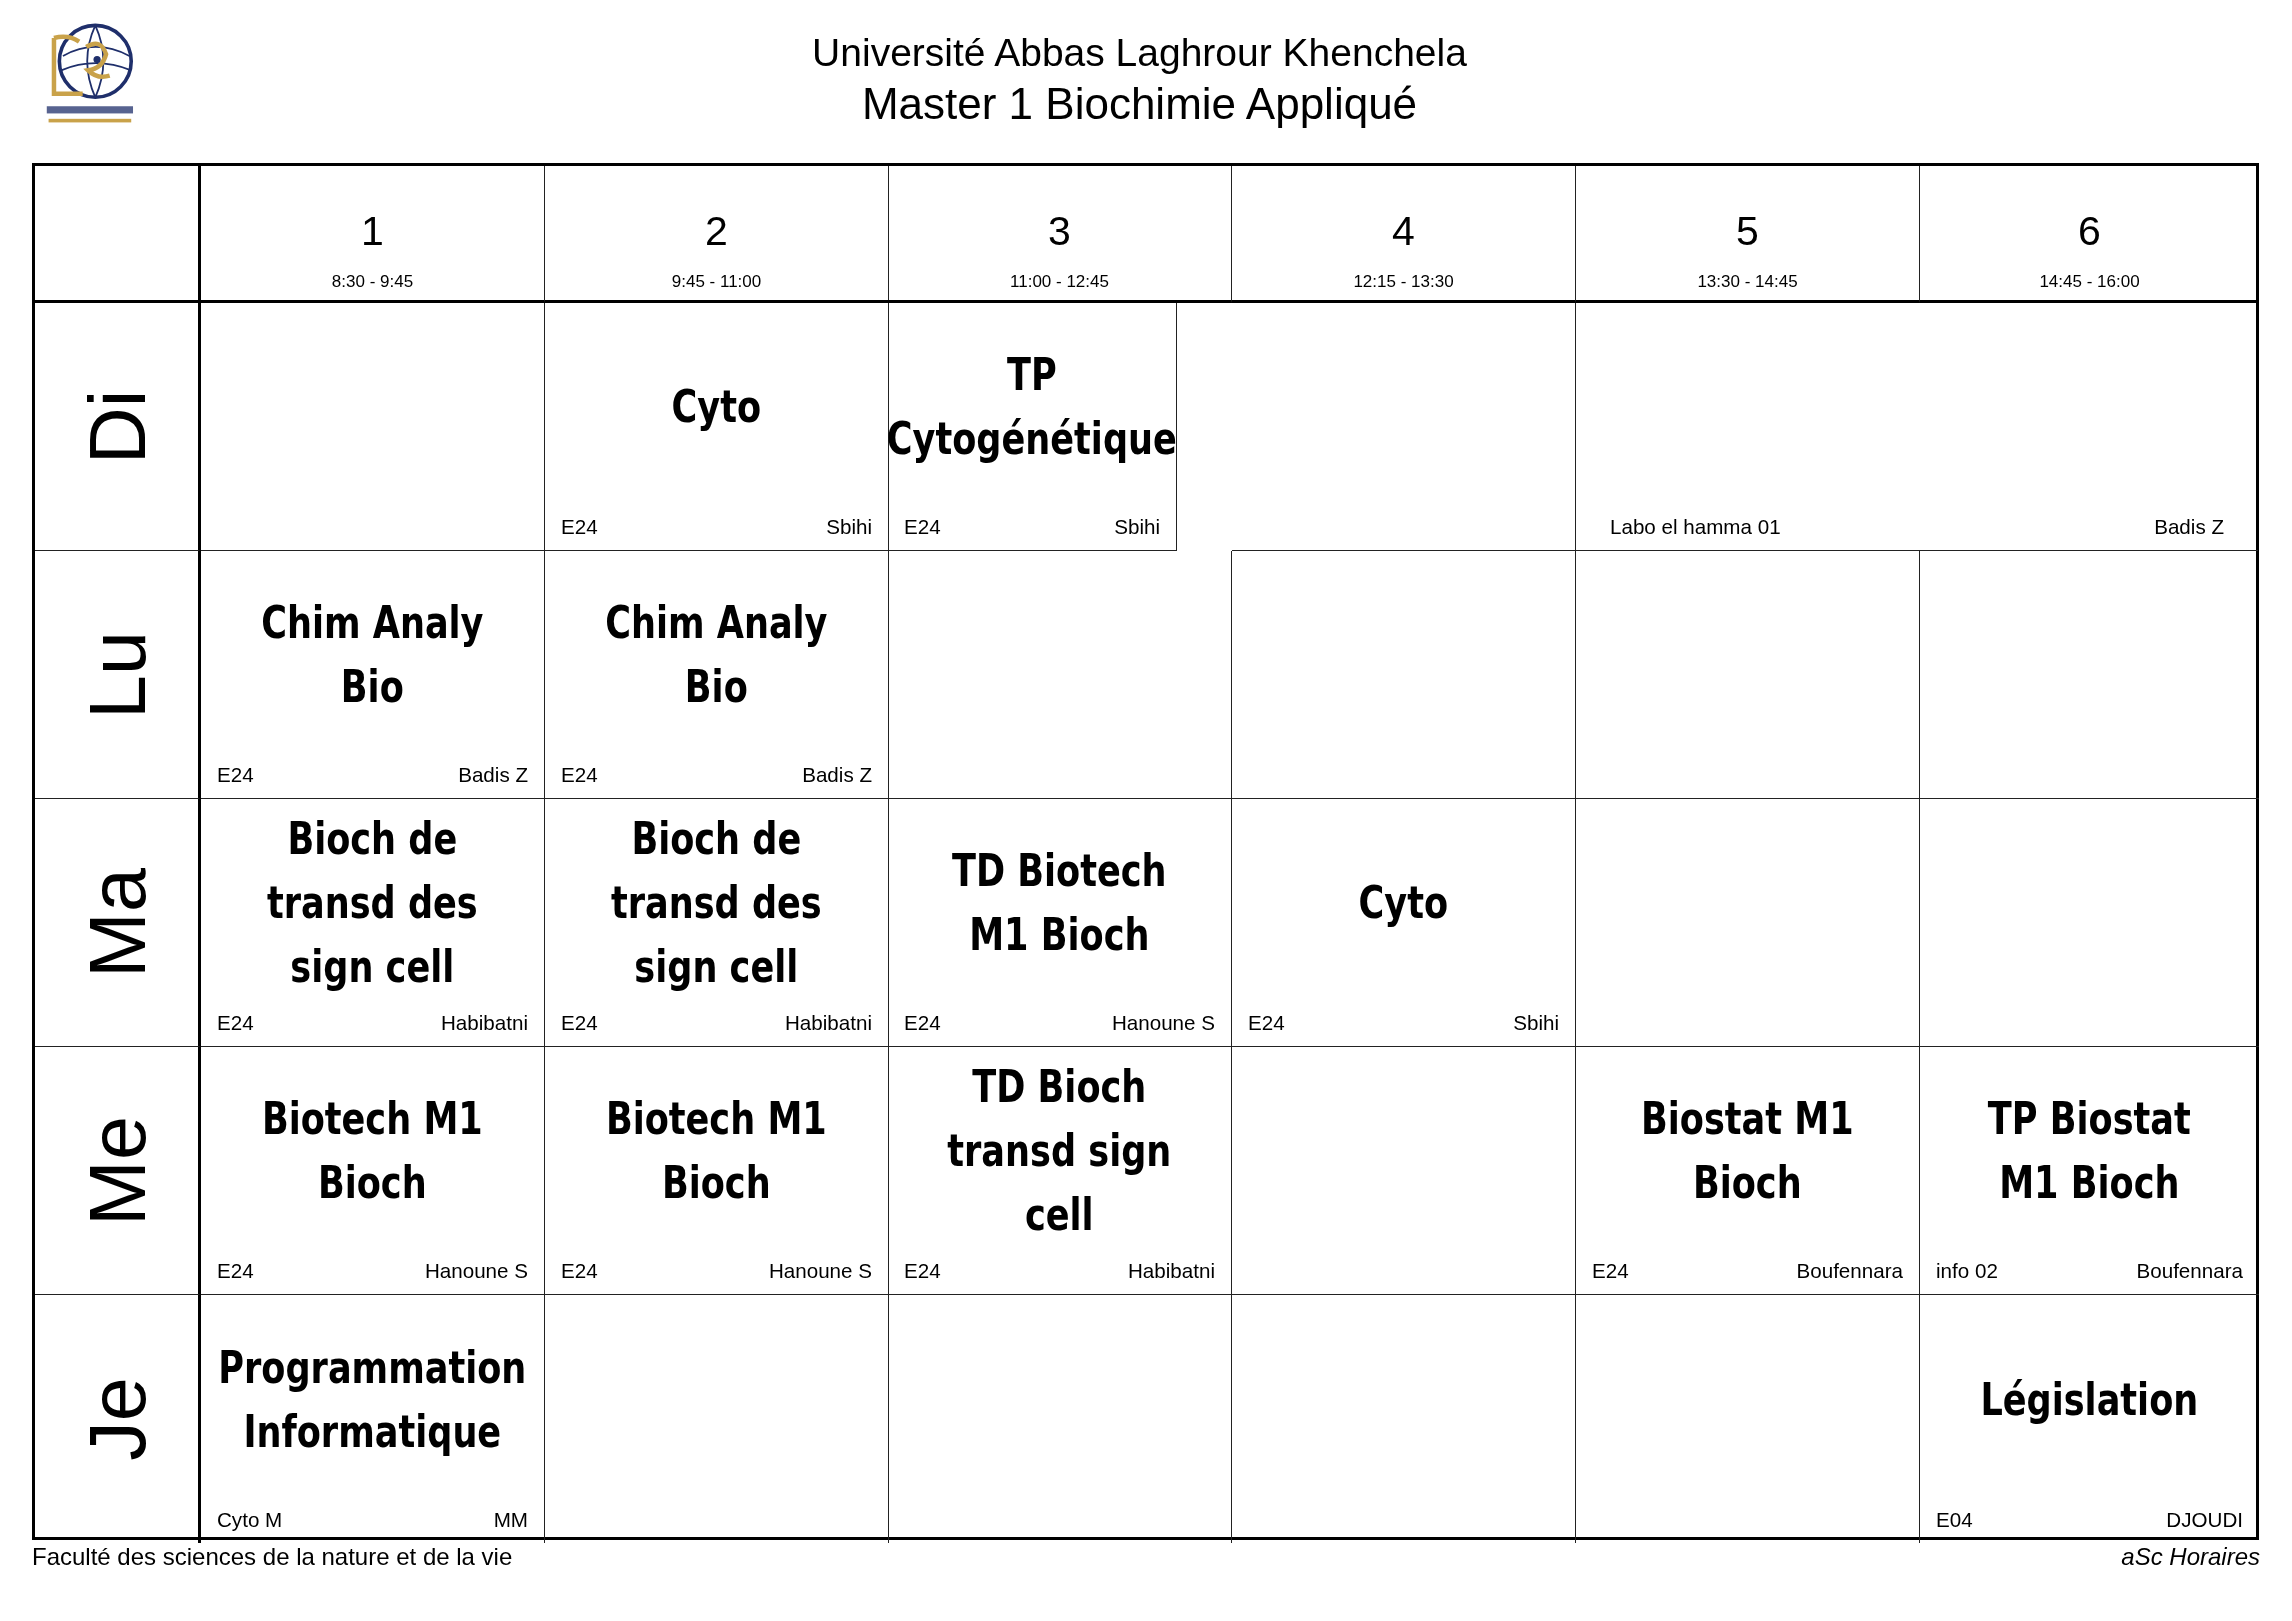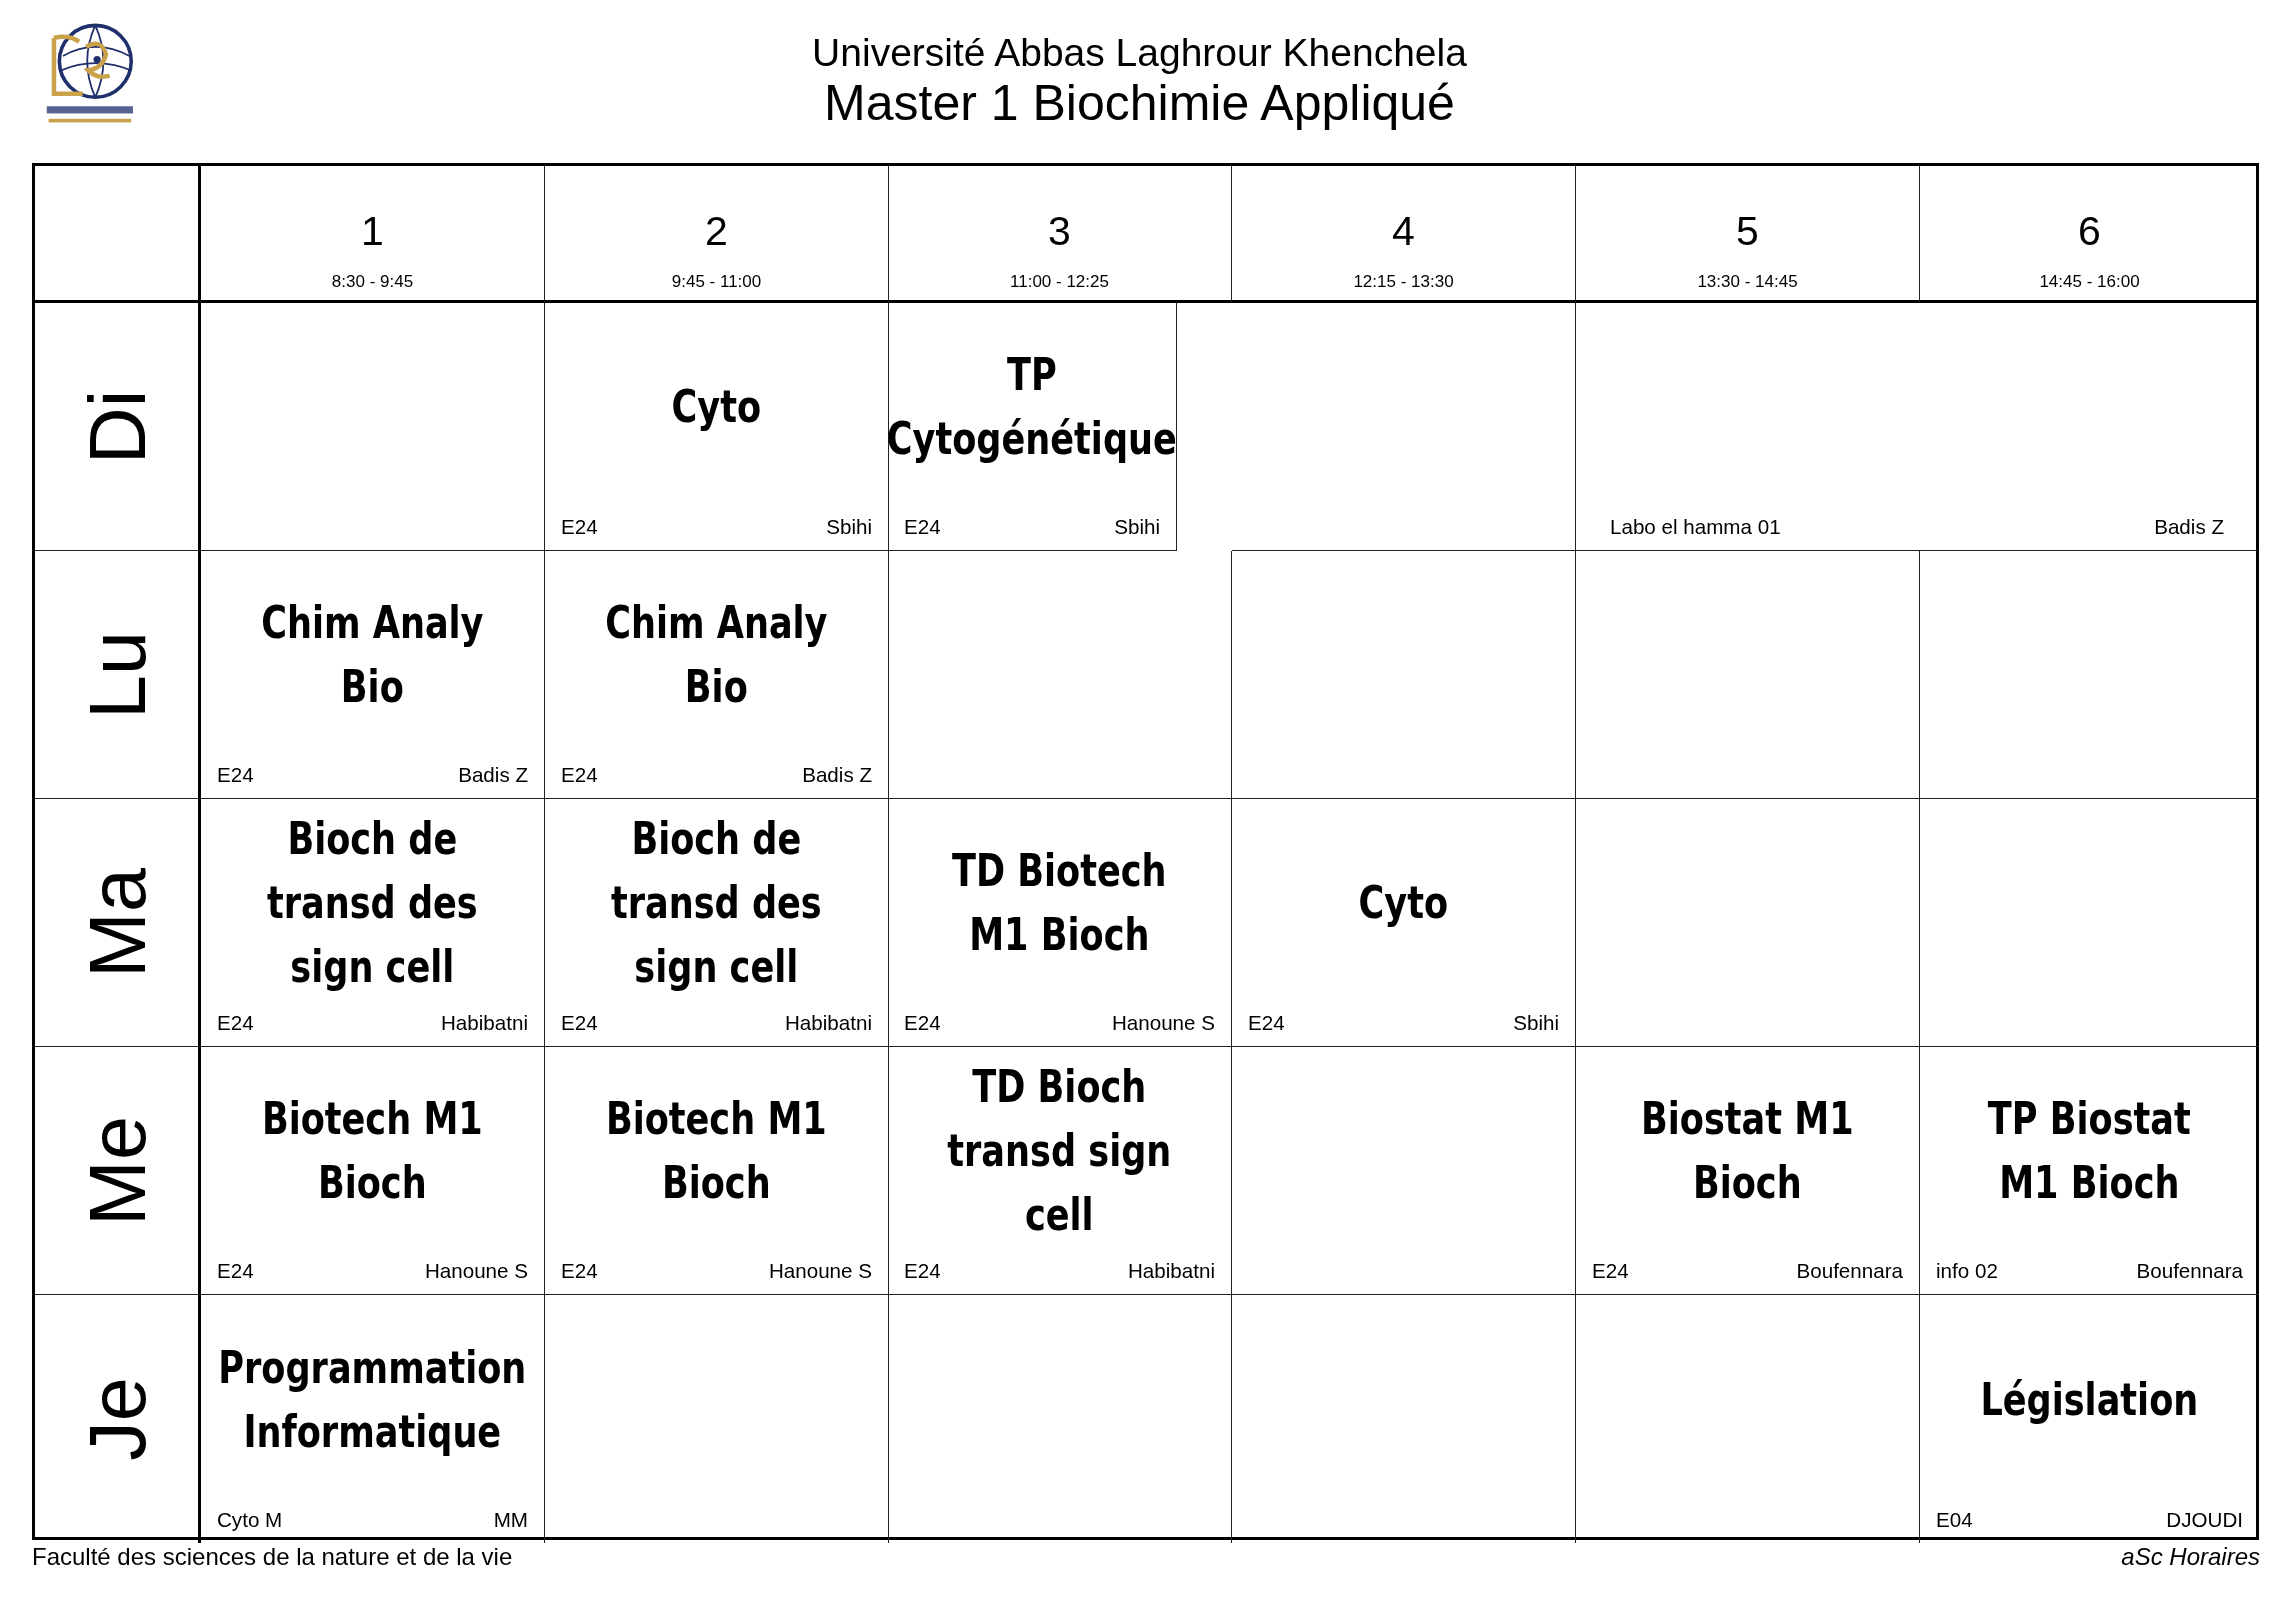--- a/index.html
+++ b/index.html
@@ -1,20 +1,20 @@
 <!DOCTYPE html>
 <html style="font-size:14.3px"><head>
 <meta charset="utf-8">
 <style>
   html, body { margin: 0; padding: 0; background: #ffffff; }
   body { width: 2293px; height: 1621px; position: relative; overflow: hidden; font-family: "Liberation Sans", sans-serif; color: #000; }
   .logo { position: absolute; left: 36px; top: 19.7px; width: 106px; height: 115px; }
   .title { position: absolute; left: 627px; width: 1025px; text-align: center; }
   .title-1 { top: 29px; font-size: 39px; line-height: 47px; }
-  .title-2 { top: 75px; font-size: 50px; line-height: 57px; }
+  .title-2 { top: 75px; font-size: 44px; line-height: 57px; }
   .grid { position: absolute; left: 32px; top: 163px; width: 2227px; height: 1377px; border: 3.6px solid #000; box-sizing: border-box; }
   .hcell, .cell, .day, .corner { position: absolute; box-sizing: border-box; }
   .corner { left: 0; top: 0; width: 166px; height: 137px; border-right: 3.6px solid #000; border-bottom: 3.6px solid #000; }
   .hcell { top: 0; height: 137px; border-right: 1.8px solid #222; border-bottom: 3.6px solid #000; text-align: center; }
   .hcell .num { position: absolute; left: 0; right: 0; top: 43px; font-size: 41px; line-height: 45px; }
   .hcell .time { position: absolute; left: 0; right: 0; top: 106px; font-size: 17px; line-height: 19.7px; }
   .day { left: 0; width: 166px; height: 248px; border-right: 3.6px solid #000; border-bottom: 1.8px solid #222; }
   .day span { position: absolute; left: 50%; top: 50%; transform: translate(-50%, -50%) rotate(-90deg); font-size: 79px; line-height: 81px; white-space: nowrap; }
   .cell { height: 248px; border-right: 1.8px solid #222; border-bottom: 1.8px solid #222; }
   .cell .subj { position: absolute; left: 7.2px; right: 7.2px; top: 0; bottom: 39px; display: flex; align-items: center; justify-content: center; text-align: center; font-family: "DejaVu Sans", sans-serif; font-weight: bold; font-size: 45px; line-height: 64px; transform: scaleX(0.78); }
@@ -51,21 +51,21 @@
   <div class="hcell" style="left:166px;width:344px;">
     <div class="num">1</div>
     <div class="time">8:30 - 9:45</div>
   </div>
   <div class="hcell" style="left:510px;width:344px;">
     <div class="num">2</div>
     <div class="time">9:45 - 11:00</div>
   </div>
   <div class="hcell" style="left:853px;width:344px;">
     <div class="num">3</div>
-    <div class="time">11:00 - 12:25</div>
+    <div class="time">11:00 - 12:45</div>
   </div>
   <div class="hcell" style="left:1197px;width:344px;">
     <div class="num">4</div>
     <div class="time">12:15 - 13:30</div>
   </div>
   <div class="hcell" style="left:1541px;width:344px;">
     <div class="num">5</div>
     <div class="time">13:30 - 14:45</div>
   </div>
   <div class="hcell" style="left:1885px;width:339px;border-right:none;">

